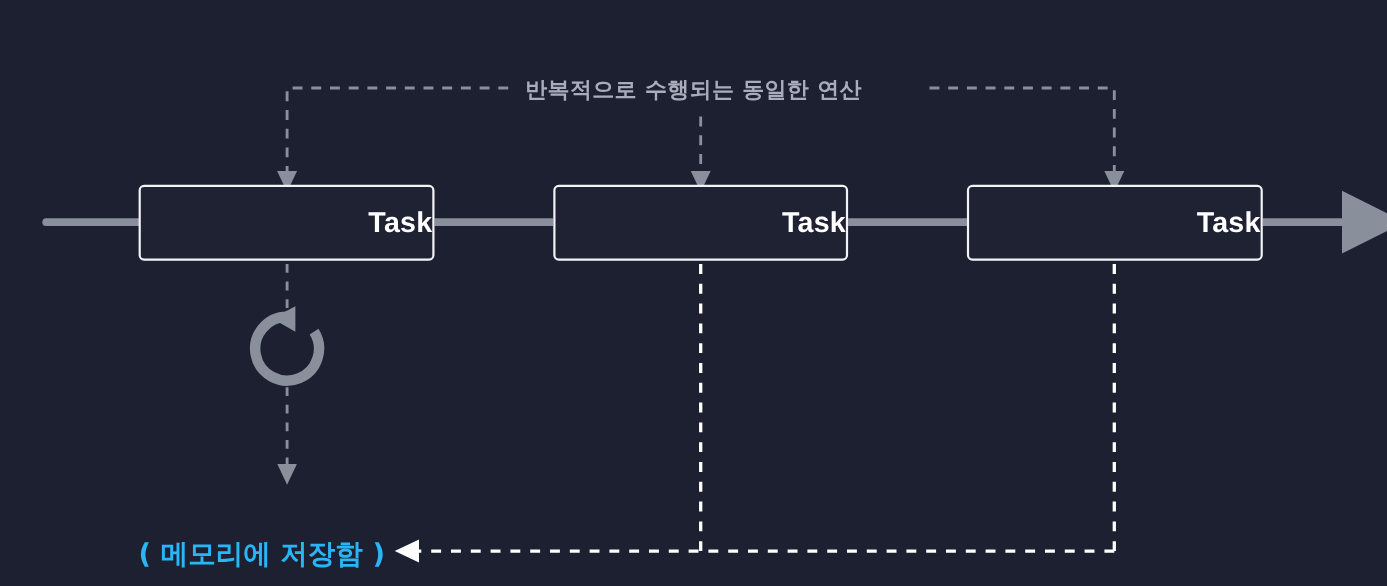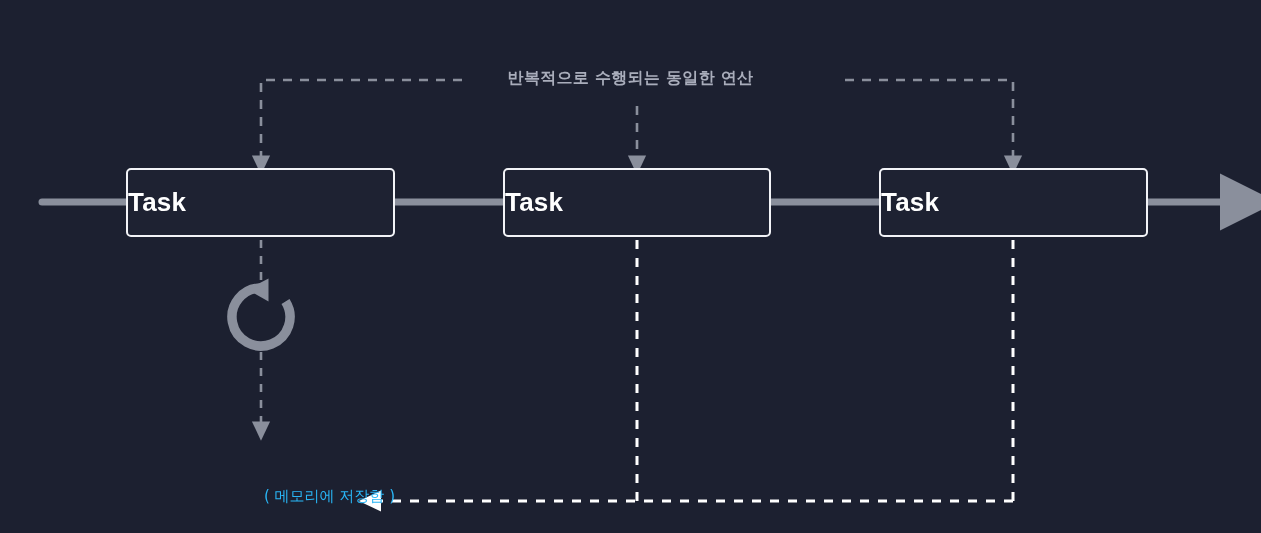--- a/index.html
+++ b/index.html
@@ -25,21 +25,21 @@
     height: 533px;
   }
   .task-box {
     position: absolute;
     box-sizing: border-box;
     border: 2.5px solid #f2f3f7;
     border-radius: 5px;
     background: #1e2232;
     display: flex;
     align-items: center;
-    justify-content: flex-start;
+    justify-content: flex-end;
     color: #ffffff;
     font-size: 26px;
     font-weight: 600;
     letter-spacing: 0.2px;
     font-family: "Liberation Sans", "DejaVu Sans", sans-serif;
   }
   #task-box-1 { left: 126px; top: 168px; width: 269px; height: 69px; }
   #task-box-2 { left: 503px; top: 168px; width: 268px; height: 69px; }
   #task-box-3 { left: 879px; top: 168px; width: 269px; height: 69px; }
 
@@ -47,41 +47,41 @@
     position: absolute;
     white-space: nowrap;
     font-family: "DejaVu Sans", "Liberation Sans", sans-serif;
   }
   #loop-title {
     left: 0;
     top: 68px;
     width: 1261px;
     text-align: center;
     color: #a9adbb;
-    font-size: 16px;
+    font-size: 20px;
     font-weight: 700;
     letter-spacing: 0.3px;
   }
   #result-label {
     left: 126px;
     top: 438px;
     width: 269px;
     text-align: center;
     color: #ffffff;
     font-size: 22px;
     font-weight: 700;
   }
   #memory-label {
     left: 126px;
     top: 487px;
     width: 269px;
-    text-align: right;
+    text-align: left;
     color: #29b6f6;
-    font-size: 15px;
-    font-weight: 400;
+    font-size: 25px;
+    font-weight: 700;
   }
 </style>
 </head>
 <body>
 
 <div id="diagram-root">
 
   <svg id="diagram-svg" viewBox="0 0 1261 533">
     <defs>
       <marker id="mk-right" markerWidth="9" markerHeight="9" refX="1.2" refY="4.5" orient="auto" markerUnits="strokeWidth">

